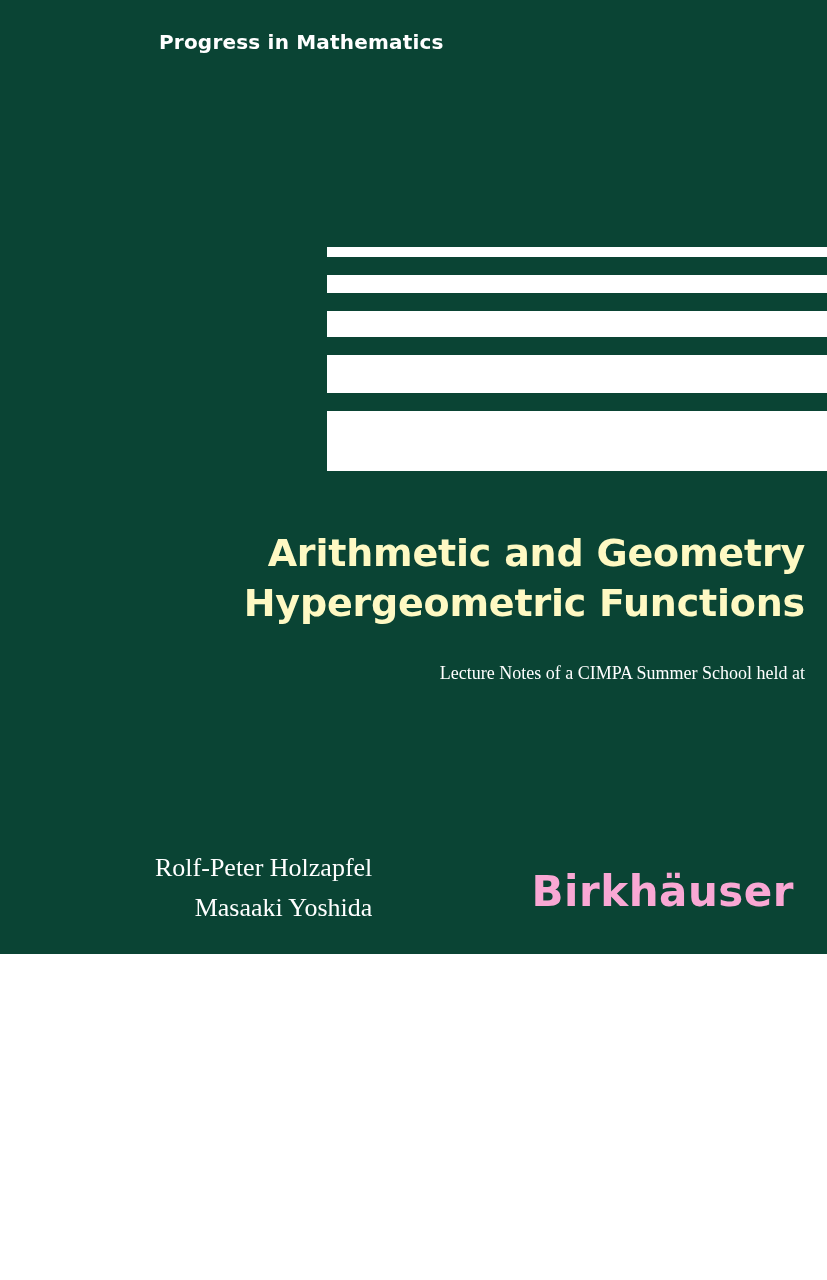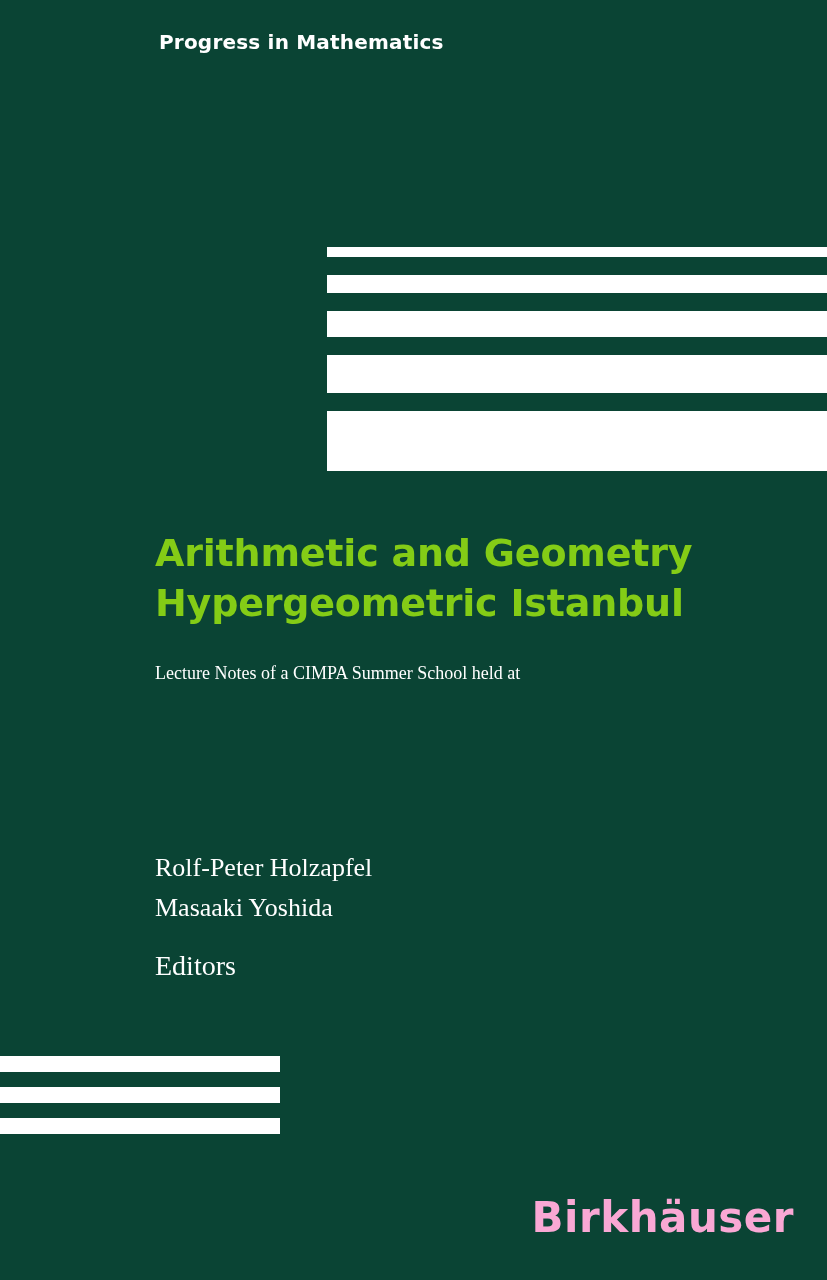--- a/index.html
+++ b/index.html
@@ -9,24 +9,25 @@
   body {
     width: 827px;
     height: 1280px;
     background: #ffffff;
     font-family: "Liberation Sans", sans-serif;
     overflow: hidden;
   }
   .cover {
     position: relative;
     width: 827px;
-    height: 1280px;
+    height: 954px;
     background: #0a4434;
     overflow: hidden;
     box-sizing: border-box;
+    text-align: right;
   }
   .series-title {
     position: absolute;
     left: 159px;
     top: 30px;
     color: #ffffff;
     font-family: "DejaVu Sans", sans-serif;
     font-weight: bold;
     font-size: 20px;
     letter-spacing: 0.2px;
@@ -48,21 +49,21 @@
     width: 100%;
     background: transparent;
   }
   .title-block {
     position: absolute;
     left: 155px;
     top: 528px;
     width: 650px;
   }
   .main-title {
-    color: #84cc16;
+    color: #fef9c3;
     font-family: "DejaVu Sans", sans-serif;
     font-weight: bold;
     font-size: 38px;
     line-height: 50px;
     letter-spacing: -0.2px;
     margin: 0;
   }
   .main-title .line {
     display: block;
     white-space: pre;
@@ -136,21 +137,21 @@
     <span class="bar" style="height:26px;"></span>
     <span class="gap" style="height:18px;"></span>
     <span class="bar" style="height:38px;"></span>
     <span class="gap" style="height:18px;"></span>
     <span class="bar" style="height:60px;"></span>
   </div>
 
   <div class="title-block">
     <h1 class="main-title">
       <span class="line">Arithmetic and Geometry</span>
-      <span class="line">Hypergeometric Istanbul</span>
+      <span class="line">Hypergeometric Functions</span>
     </h1>
     <div class="subtitle">
       <span class="line">Lecture Notes of a CIMPA Summer School held at</span>
     </div>
   </div>
 
   <div class="authors">
     <span class="author">Rolf-Peter Holzapfel</span>
     <span class="author">Masaaki Yoshida</span>
     <span class="editors-label">Editors</span>

